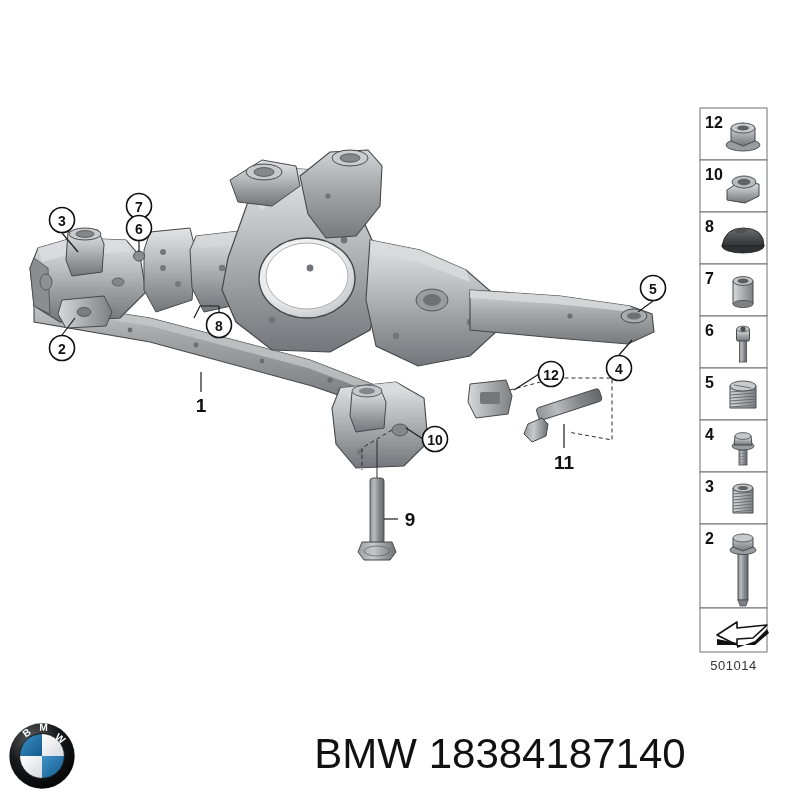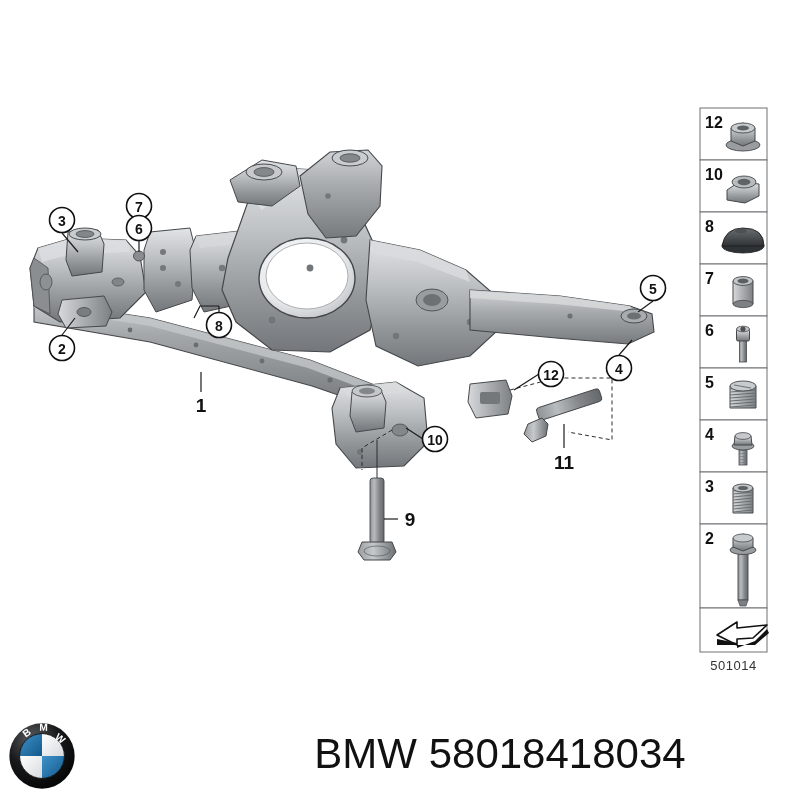--- a/index.html
+++ b/index.html
@@ -459,16 +459,16 @@
       <circle cx="50" cy="50" r="33" fill="url(#whiteG)"></circle>
       <path d="M 50 17 A 33 33 0 0 1 83 50 L 50 50 Z" fill="url(#whiteG)"></path>
       <path d="M 50 17 A 33 33 0 0 0 17 50 L 50 50 Z" fill="url(#blueG)"></path>
       <path d="M 50 83 A 33 33 0 0 1 17 50 L 50 50 Z" fill="url(#whiteG)"></path>
       <path d="M 50 83 A 33 33 0 0 0 83 50 L 50 50 Z" fill="url(#blueG)"></path>
       <circle cx="50" cy="50" r="33" fill="none" stroke="#0a0a0a" stroke-width="1.4"></circle>
       <text x="26" y="23" fill="#ffffff" font-family="'Liberation Sans',sans-serif" font-size="15" font-weight="bold" transform="rotate(-36 26 23)">B</text>
       <text x="46" y="13" fill="#ffffff" font-family="'Liberation Sans',sans-serif" font-size="15" font-weight="bold" transform="rotate(1 46 13)">M</text>
       <text x="68" y="24" fill="#ffffff" font-family="'Liberation Sans',sans-serif" font-size="15" font-weight="bold" transform="rotate(38 68 24)">W</text>
     </svg>
-    <div id="part-number">BMW 58018418034</div>
+    <div id="part-number">BMW 18384187140</div>
   </div>
 
 </div>
 
 </body></html>

